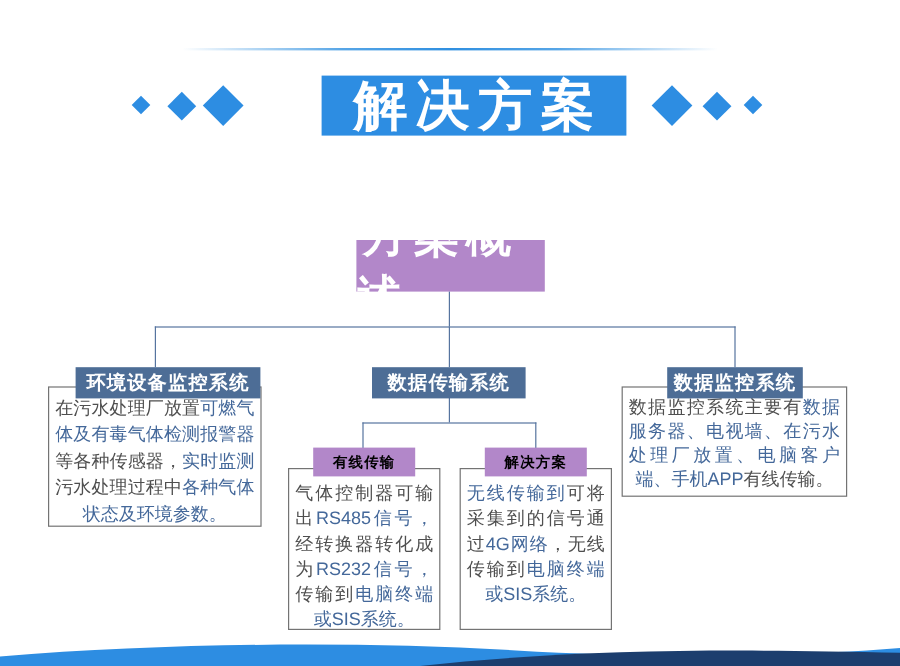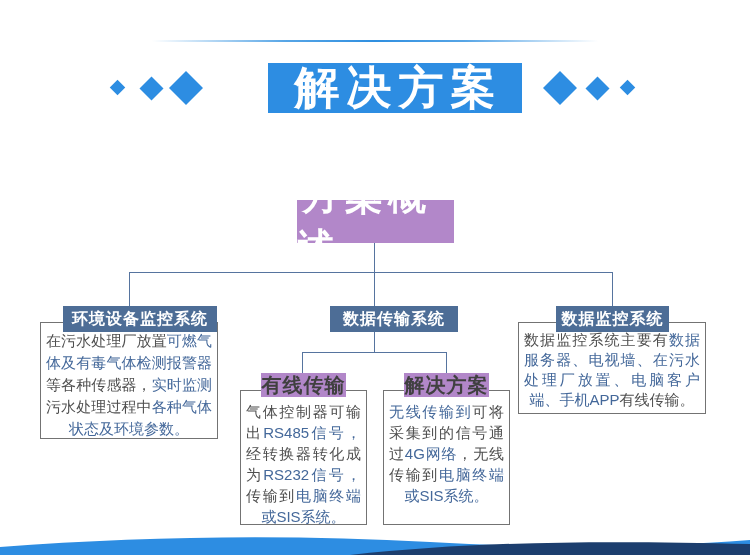--- a/index.html
+++ b/index.html
@@ -48,24 +48,24 @@
   .box-left{left:40px;top:322px;width:178px;height:117px;}
   .box-wired{left:240px;top:390px;width:127px;height:135px;}
   .box-wireless{left:383px;top:390px;width:127px;height:135px;}
   .box-right{left:518px;top:322px;width:188px;height:92px;}
   
   .sys-bar{
     position:absolute;background:#4d6d96;color:#fff;font-size:16px;font-weight:bold;
     letter-spacing:1px;display:flex;align-items:center;justify-content:center;z-index:3;
   }
   .bar-left{left:52px;top:306px;width:154px;height:26px;margin-left:11px;}
-  .bar-center{left:310px;top:306px;width:128px;height:26px;margin-left:20px;}
+  .bar-center{left:310px;top:306px;width:128px;height:26px;}
   .bar-right{left:556px;top:306px;width:113px;height:26px;}
   .sub-bar{
-    position:absolute;background:#b287c9;color:#404040;font-size:20px;font-weight:bold;
+    position:absolute;background:#b287c9;color:#000000;font-size:12px;font-weight:bold;
     letter-spacing:1px;display:flex;align-items:center;justify-content:center;z-index:3;font-family:Liberation Serif, serif;
   }
   .bar-wired{left:261px;top:373px;width:85px;height:24px;}
   .bar-wireless{left:404px;top:373px;width:85px;height:24px;}
   
   .body-text{
     box-sizing:border-box;width:100%;height:100%;
     font-size:15px;color:#4f4f4f;line-height:22px;
     text-align:justify;text-align-last:center;overflow:hidden;
   }

